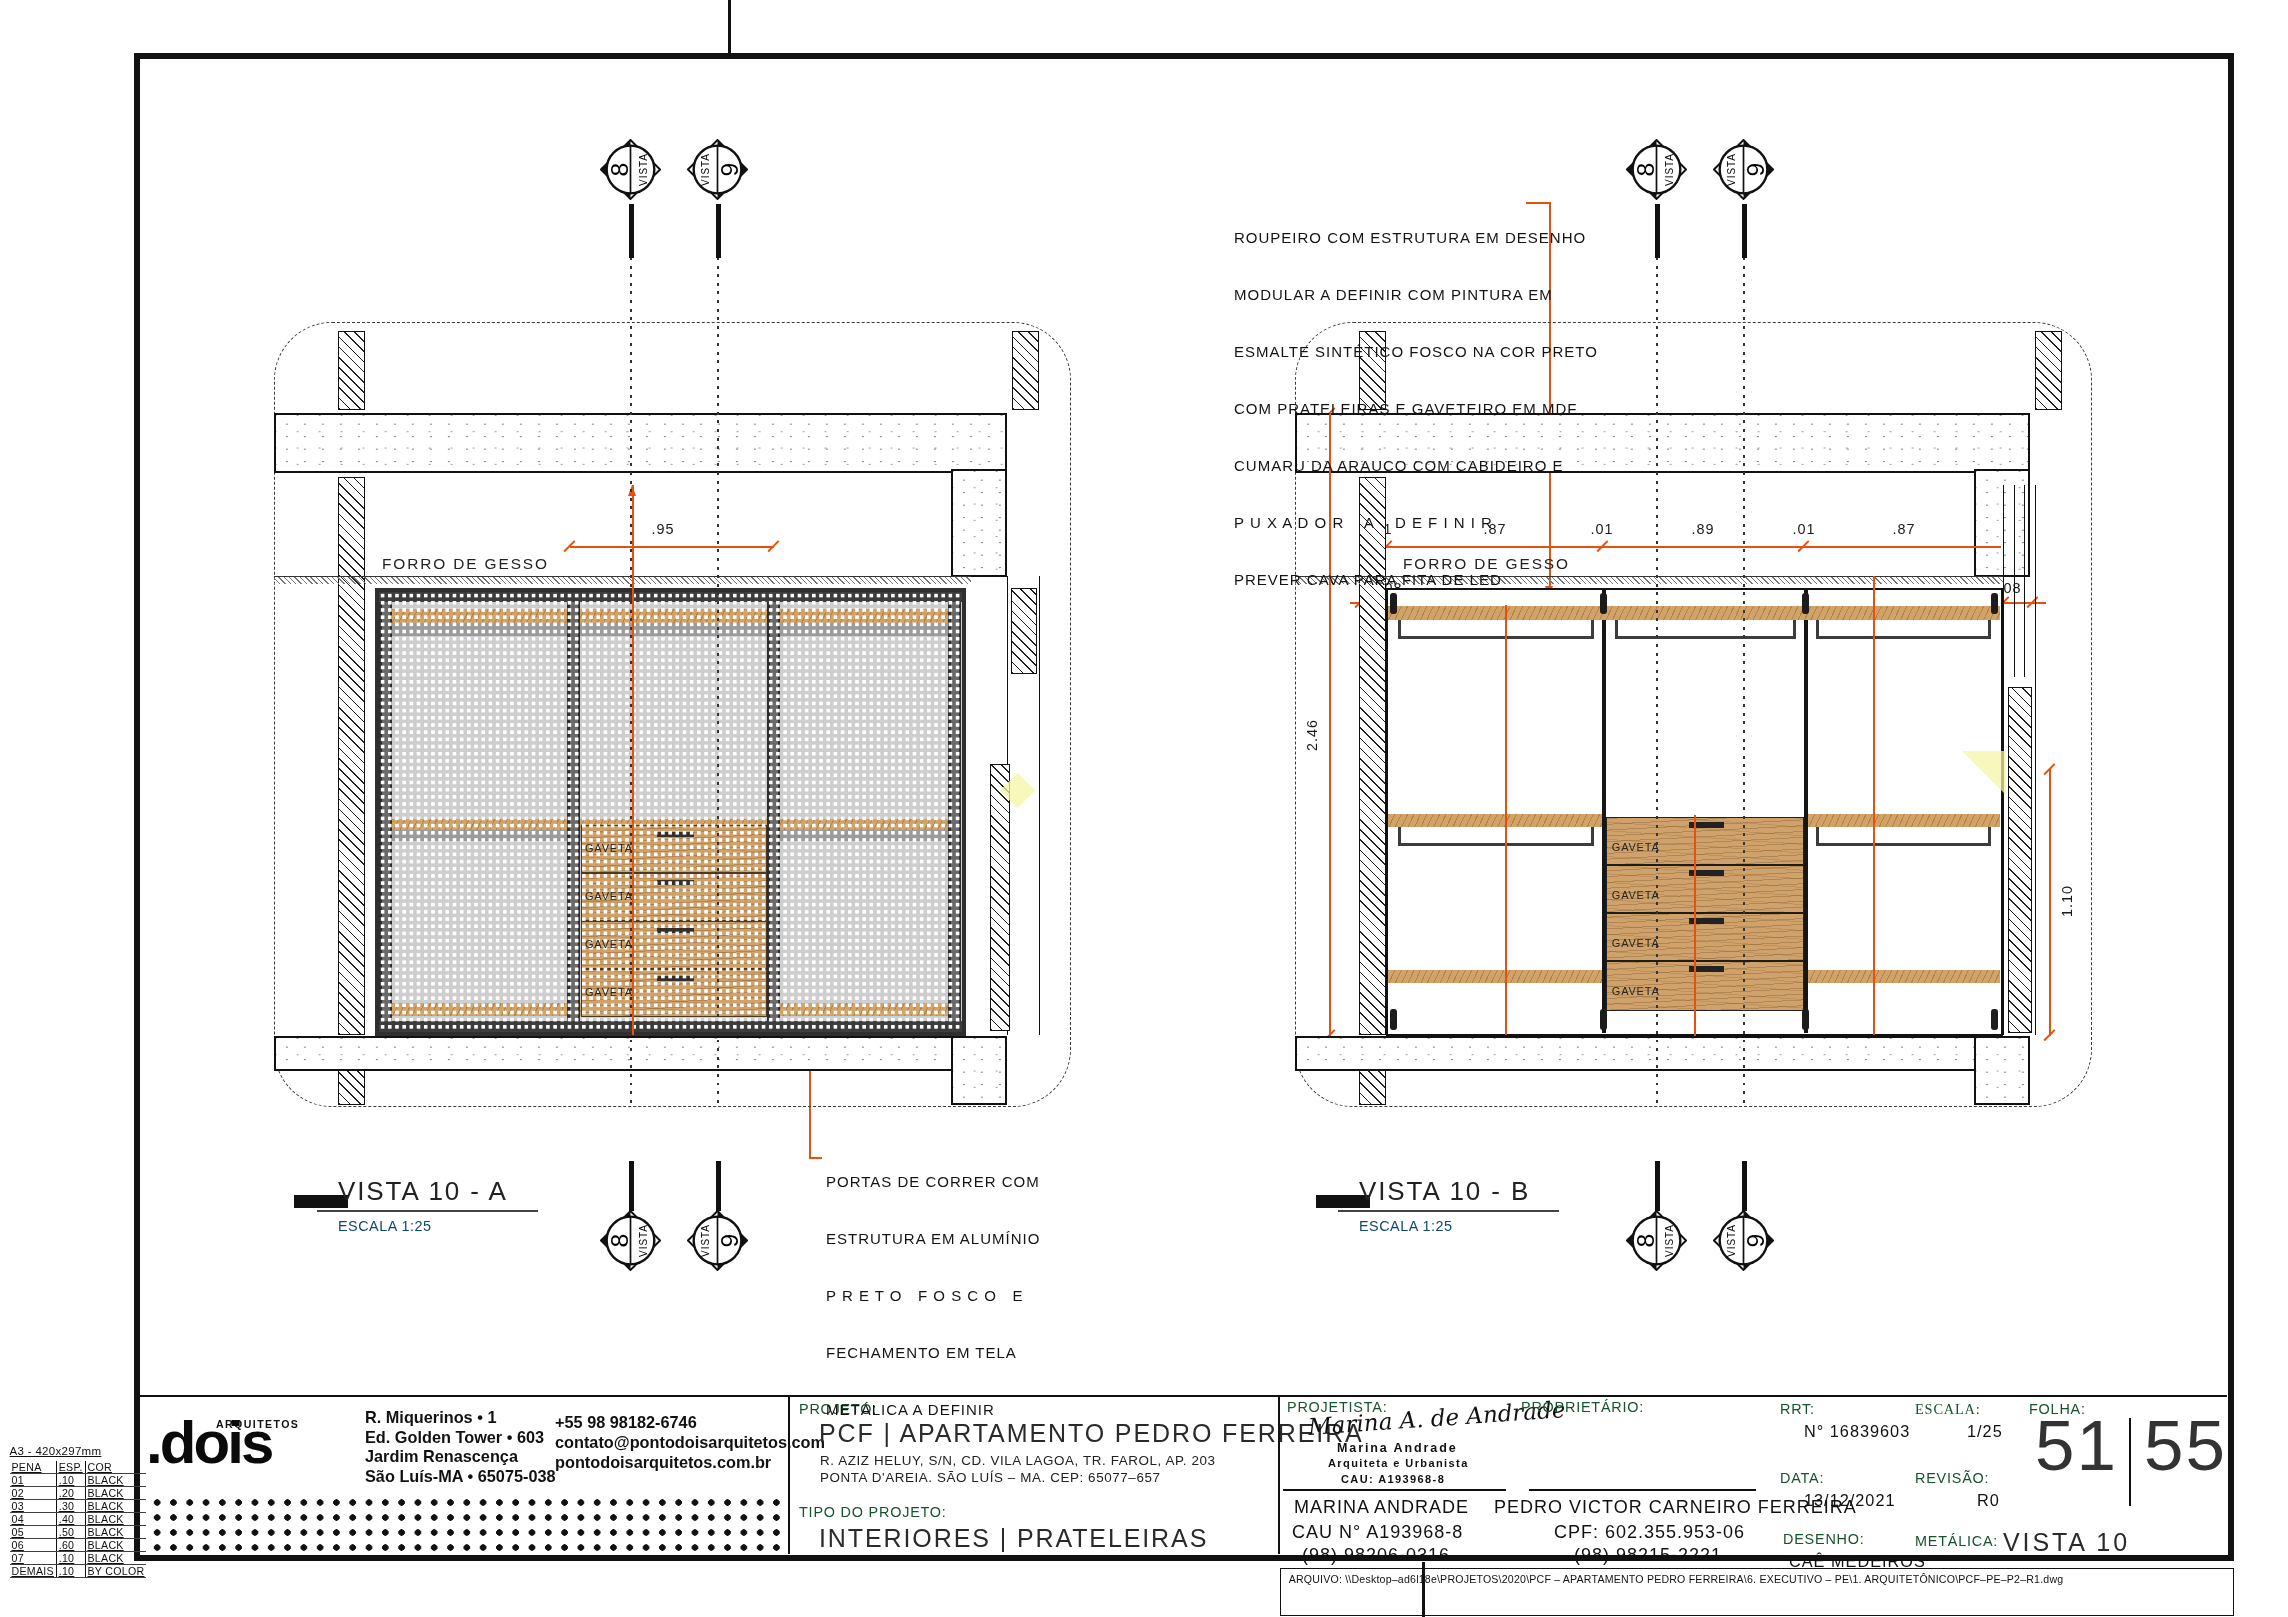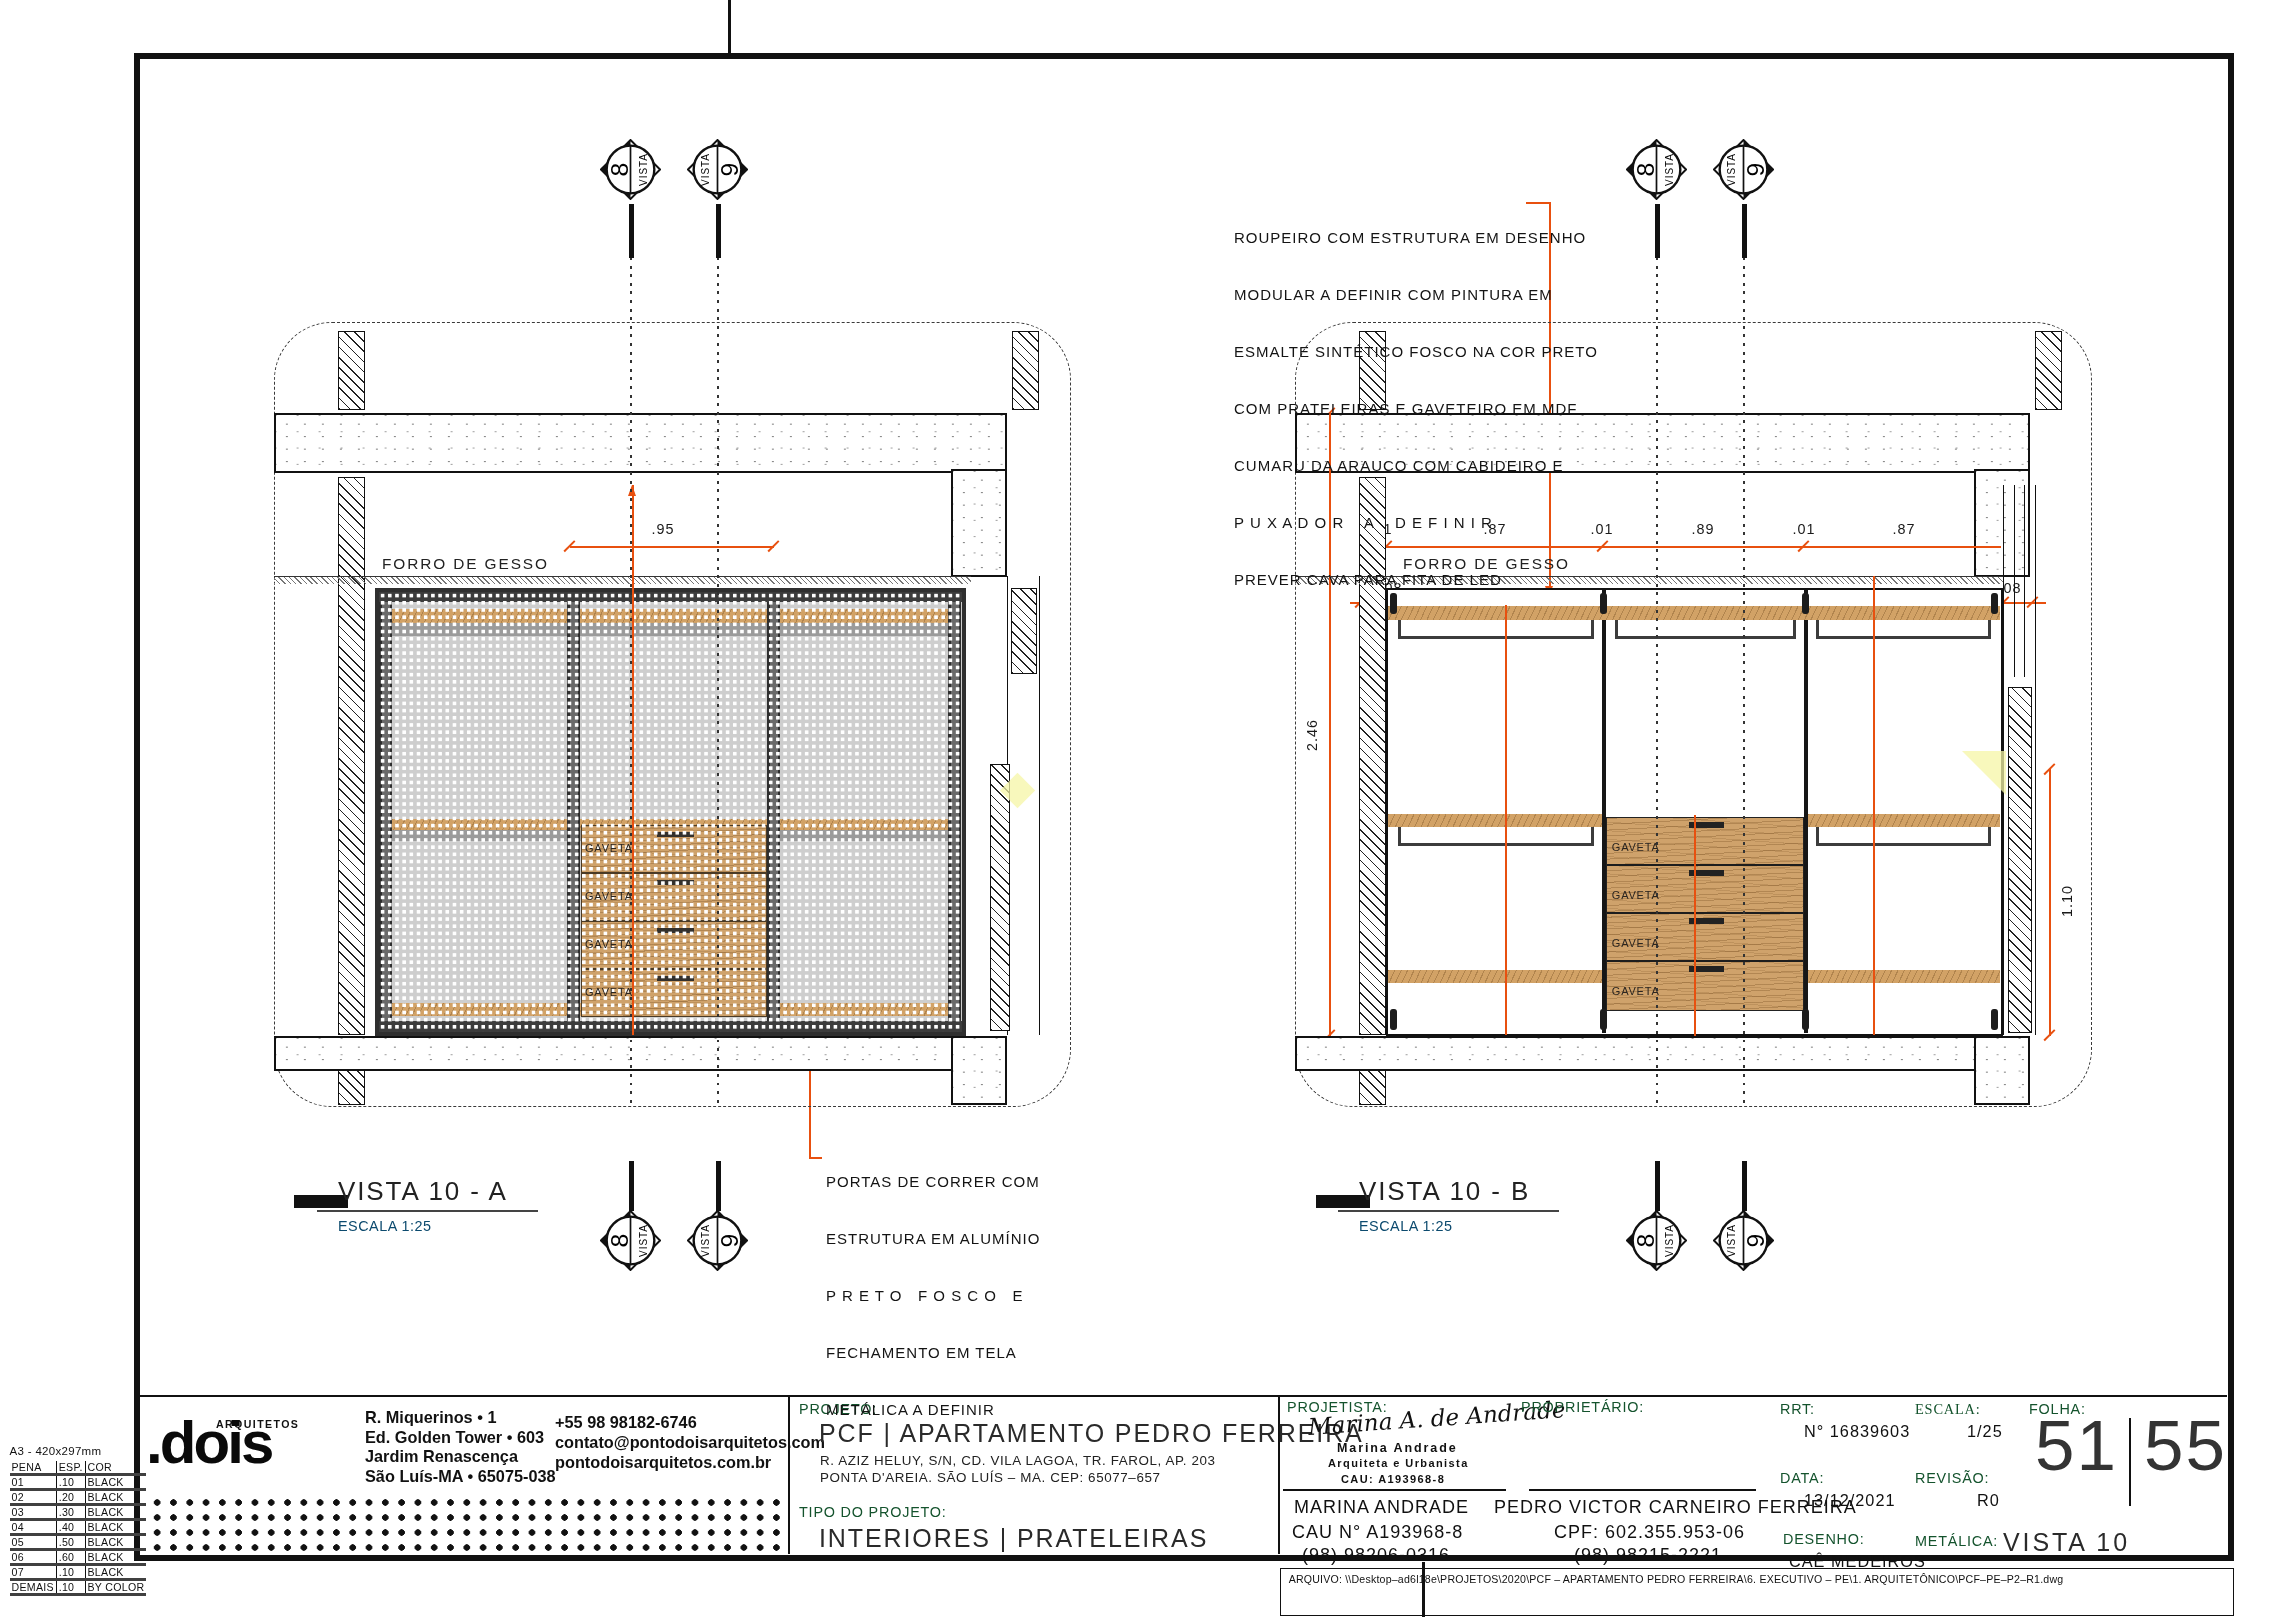--- a/index.html
+++ b/index.html
@@ -48,21 +48,21 @@
   .yellow{position:absolute;background:#f5f6a6;opacity:.75;z-index:39;}
   
   .tbl-line{position:absolute;background:#111;}
   .lbl{position:absolute;font-size:14.4px;letter-spacing:0.8px;color:#14532d;}
   .big{position:absolute;font-size:25px;letter-spacing:1.9px;color:#2a2a2a;white-space:nowrap;}
   .sm{position:absolute;font-size:13.4px;letter-spacing:0.6px;color:#222;white-space:nowrap;}
   .bold{font-weight:bold;}
   .dots{position:absolute;background-image:radial-gradient(circle,#111 3px,transparent 3.4px);background-size:16.3px 15px;}
   .folha{position:absolute;font-size:71px;color:#333;letter-spacing:1.9px;font-weight:400;}
   .ptab{position:absolute;font-size:10.6px;letter-spacing:0.3px;color:#111;}
-  .ptab td{border-bottom:3px solid #404040;padding:0 1.9px;height:10.6px;font-size:10.6px;}
+  .ptab td{border-bottom:1px solid #404040;padding:0 1.9px;height:10.6px;font-size:10.6px;}
   .ptab table{border-collapse:collapse;}
   .ptab .c2{border-left:1px solid #111;border-right:1px solid #111;}
   .sig{position:absolute;font-family:"DejaVu Serif",serif;font-style:italic;font-size:23px;transform:rotate(-4deg);color:#111;white-space:nowrap;}
 </style>
 </head>
 <body>
 
 <div id="sheet">
 
   <div class="frame"></div>
@@ -451,21 +451,21 @@
 
   <div class="lbl" style="left:2029px;top:1401px;">FOLHA:</div>
   <div class="folha" style="left:2035px;top:1405px;">51</div>
   <div class="tbl-line" style="left:2129px;top:1418px;width:1.9px;height:88px;"></div>
   <div class="folha" style="left:2144px;top:1405px;">55</div>
 
   <div class="abs" style="left:1280px;top:1568px;width:954px;height:48px;border:1.4px solid #111;box-sizing:border-box;">
     <div style="position:absolute;left:7.7px;top:3.8px;font-size:10.6px;letter-spacing:0.2px;white-space:nowrap;">ARQUIVO: \\Desktop–ad6l18e\PROJETOS\2020\PCF  –  APARTAMENTO  PEDRO  FERREIRA\6. EXECUTIVO  –  PE\1. ARQUITETÔNICO\PCF–PE–P2–R1.dwg</div>
   </div>
 
-  <div class="ptab" style="left:9.6px;top:1445px;">
+  <div class="ptab" style="left:9.6px;top:1445px;text-decoration:underline;">
     <div style="font-size:11.5px;margin-bottom:3.8px;">A3  -  420x297mm</div>
     <table>
       <tbody>
           <tr>
         <td>PENA</td>
             <td class="c2">ESP.</td>
             <td>COR</td>
       </tr>
       <tr>
             <td>01</td>

